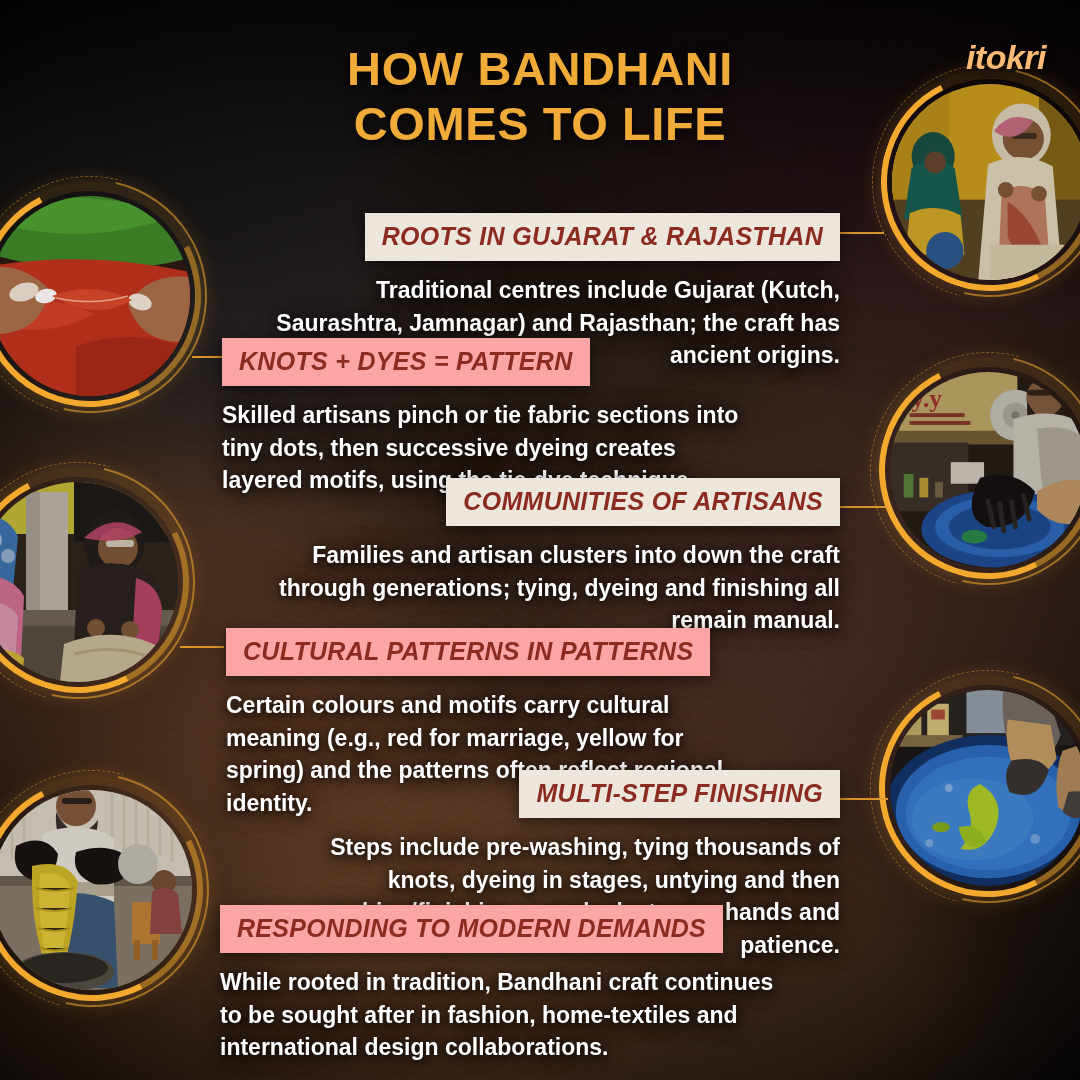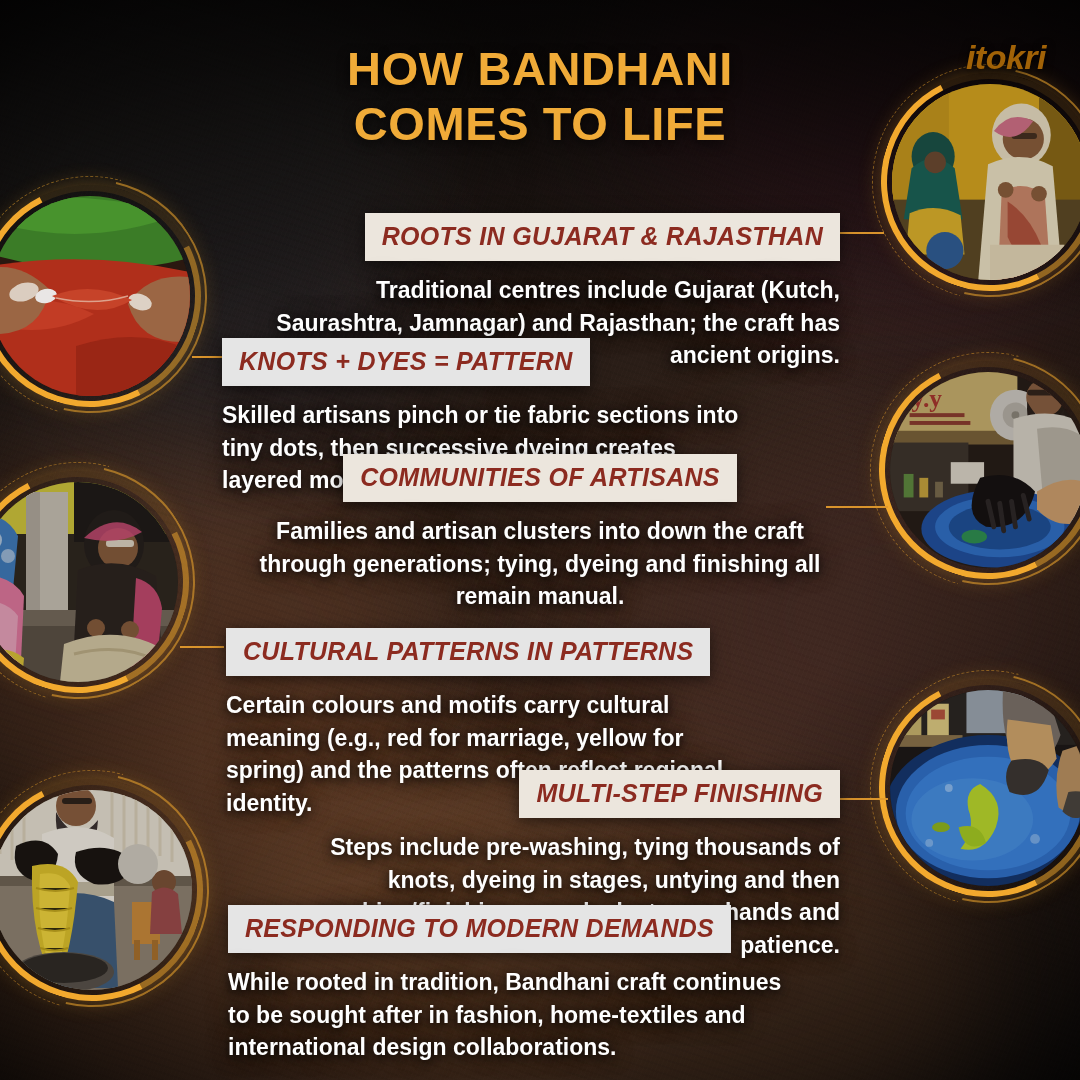--- a/index.html
+++ b/index.html
@@ -50,21 +50,21 @@
     z-index:6; text-align:center; pointer-events:none;
   }
   #title-wrap .tline {
     font-size:47px; font-weight:bold; letter-spacing:.6px;
     color:#f0ab38; line-height:1.16;
     text-shadow:0 3px 12px rgba(0,0,0,.75);
   }
   #logo {
     position:absolute; right:34px; top:38px; z-index:7;
     font-size:34px; font-weight:bold; font-style:italic;
-    letter-spacing:-.5px; color:#a16207;
+    letter-spacing:-.5px; color:#fdba74;
     text-shadow:0 2px 8px rgba(0,0,0,.8);
   }
 
   
   .photo {
     position:absolute; z-index:3; border-radius:50%;
   }
   .photo .disc {
     position:absolute; inset:0; border-radius:50%; overflow:hidden;
   }
@@ -96,21 +96,21 @@
 
   
   .sec { position:absolute; z-index:5; }
   .banner {
     display:inline-block; padding:9px 17px 10px;
     font-size:25px; font-weight:bold; font-style:italic;
     letter-spacing:.3px; color:#8c2b20; white-space:nowrap;
     box-shadow:0 3px 14px rgba(0,0,0,.55);
   }
   .banner.cream { background:#ece6dd; }
-  .banner.gold  { background:#e5e5e5; }
+  .banner.gold  { background:#fca5a5; }
   .body-txt {
     margin-top:13px;
     font-size:23px; font-weight:bold; line-height:1.42;
     color:#ffffff; text-shadow:0 2px 9px rgba(0,0,0,.85), 0 0 22px rgba(0,0,0,.6);
   }
   .ta-r { text-align:right; }
   .ta-l { text-align:left; }
 </style>
 </head>
 <body>
@@ -359,31 +359,31 @@
 <div class="sec ta-r" style="left:270px; top:213px; width:570px;">
   <div class="banner cream">ROOTS IN GUJARAT &amp; RAJASTHAN</div>
   <div class="body-txt">Traditional centres include Gujarat (Kutch, Saurashtra, Jamnagar) and Rajasthan; the craft has ancient origins.</div>
 </div>
 
 <div class="sec ta-l" style="left:222px; top:338px; width:530px;">
   <div class="banner gold">KNOTS + DYES = PATTERN</div>
   <div class="body-txt">Skilled artisans pinch or tie fabric sections into tiny dots, then successive dyeing creates layered motifs, using the tie-dye technique.</div>
 </div>
 
-<div class="sec ta-r" style="left:240px; top:454px; width:600px;text-align:center;">
+<div class="sec ta-r" style="left:240px; top:478px; width:600px;">
   <div class="banner cream">COMMUNITIES OF ARTISANS</div>
   <div class="body-txt">Families and artisan clusters into down the craft through generations; tying, dyeing and finishing all remain manual.</div>
 </div>
 
 <div class="sec ta-l" style="left:226px; top:628px; width:540px;">
   <div class="banner gold">CULTURAL PATTERNS IN PATTERNS</div>
   <div class="body-txt">Certain colours and motifs carry cultural meaning (e.g., red for marriage, yellow for spring) and the patterns often reflect regional identity.</div>
 </div>
 
 <div class="sec ta-r" style="left:300px; top:770px; width:540px;">
   <div class="banner cream">MULTI-STEP FINISHING</div>
   <div class="body-txt">Steps include pre-washing, tying thousands of knots, dyeing in stages, untying and then washing/finishing—needs dexterous hands and patience.</div>
 </div>
 
-<div class="sec ta-l" style="left:228px; top:905px; width:560px;">
+<div class="sec ta-l" style="left:220px; top:905px; width:560px;">
   <div class="banner gold">RESPONDING TO MODERN DEMANDS</div>
   <div class="body-txt">While rooted in tradition, Bandhani craft continues to be sought after in fashion, home-textiles and international design collaborations.</div>
 </div>
 
 </body></html>

